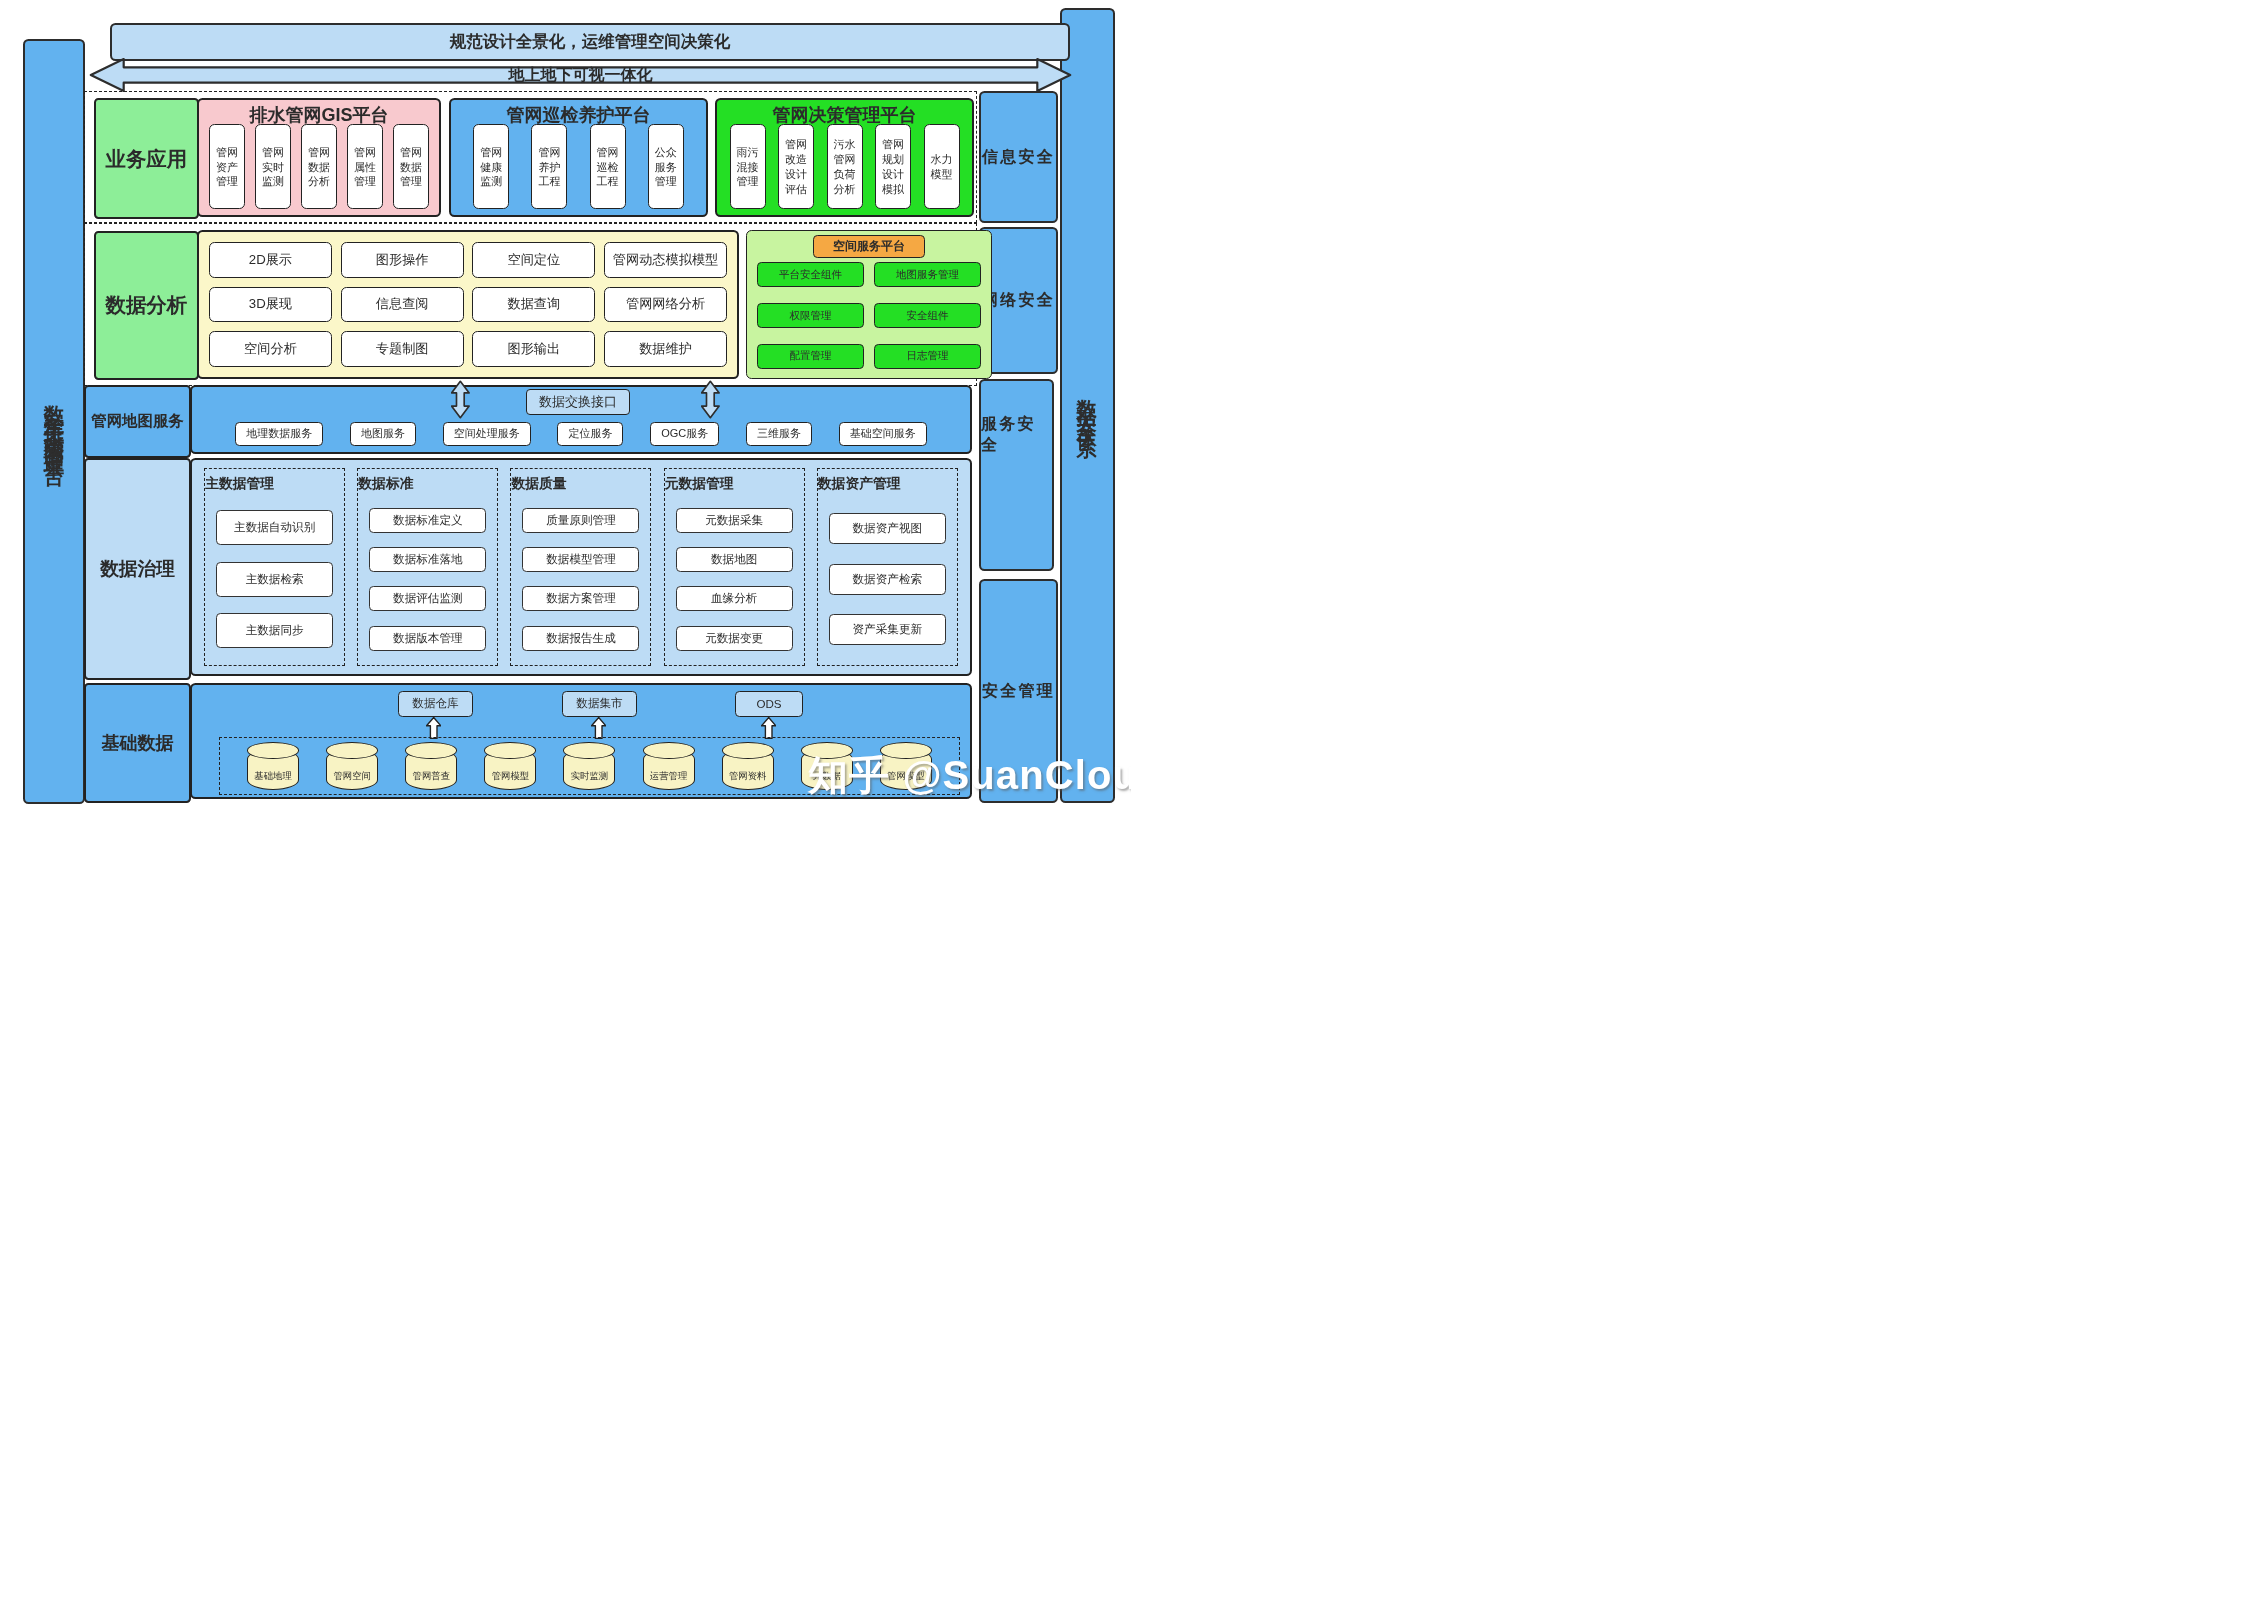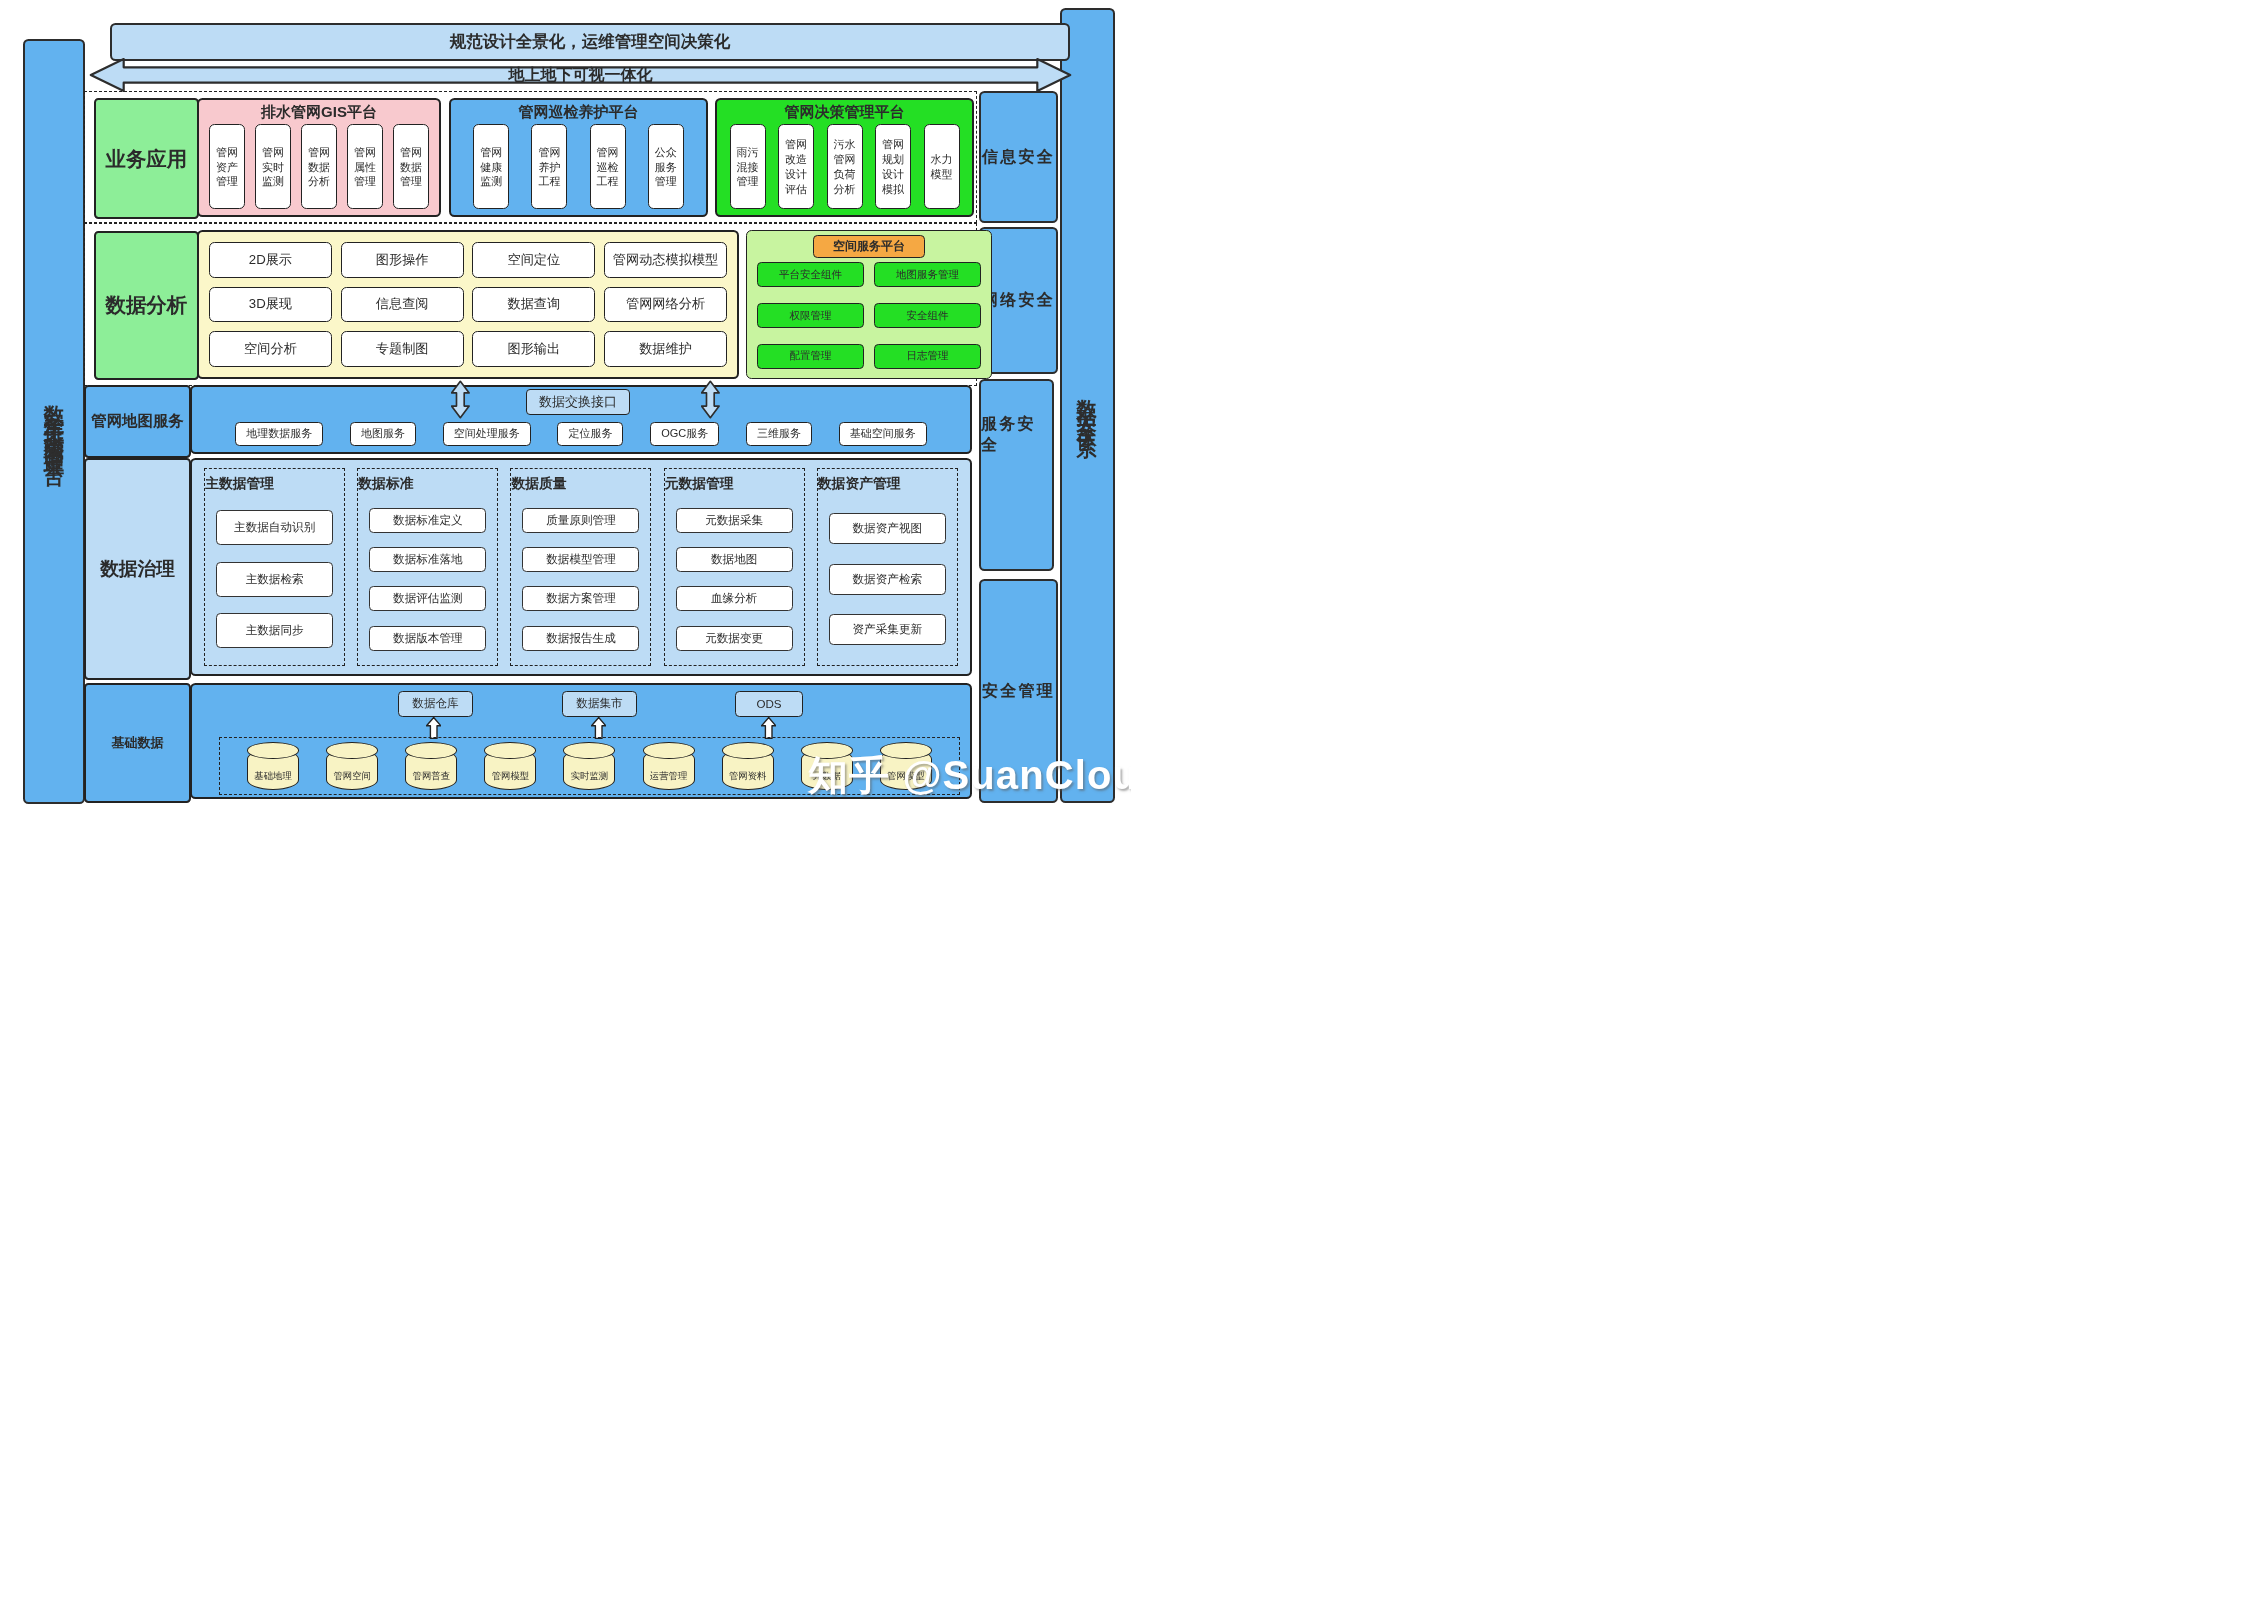--- a/index.html
+++ b/index.html
@@ -43,21 +43,21 @@
   .row2 { top:223px; height:161px; }
 
   .row-label { position:absolute; border:2.2px solid #222; border-radius:4.4px;
                display:flex; align-items:center; justify-content:center; font-weight:700; }
   .row-label.green { background:#8DEE98; font-size:20.4px; }
   .lab-biz { left:8.8px; top:6px; width:101px; height:117px; }
   .lab-ana { left:8.8px; top:6.6px; width:101px; height:145px; }
 
   .platform { position:absolute; top:5.5px; height:119px; border:2.2px solid #222; border-radius:5.5px;
               display:flex; flex-direction:column; box-sizing:border-box; }
-  .platform .ptitle { text-align:center; font-size:15px; font-weight:700; padding-top:3.3px; height:21px; }
+  .platform .ptitle { text-align:center; font-size:18px; font-weight:700; padding-top:3.3px; height:21px; }
   .platform .pitems { flex:1; display:flex; justify-content:space-evenly; align-items:center; padding-bottom:4.4px; }
   .pitem { width:34px; height:83px; background:#fff; border:1.7px solid #222; border-radius:5.5px;
            display:flex; align-items:center; justify-content:center; }
   .pitem span { display:block; width:24px; text-align:center; font-size:11px; line-height:1.35; }
   .platform.pink  { left:112px;  width:244px; background:#F8C9CE; }
   .platform.blue  { left:364px;  width:259px; background:#62B2EF; }
   .platform.green { left:630px; width:259px; background:#24DF24; }
 
   
   .ypanel { position:absolute; left:112px; top:6px; width:542px; height:149px;
@@ -101,21 +101,21 @@
           display:flex; flex-direction:column; align-items:flex-start; padding-top:5.5px; }
   .gcol-title { font-size:13.8px; font-weight:700; height:18.7px; }
   .gcol-items { flex:1; width:100%; display:flex; flex-direction:column; align-items:center;
                 justify-content:space-evenly; }
   .gbox { width:117px; height:25px; background:#fff; border:1.7px solid #333; border-radius:4.4px;
           display:flex; align-items:center; justify-content:center; font-size:11.6px; box-sizing:border-box; }
   .gbox.tall { height:35px; }
   .gbox.med  { height:31px; }
 
   
-  .base-label { left:84px; top:683px; width:103px; height:116px; background:#62B2EF; font-size:13px; }
+  .base-label { left:84px; top:683px; width:103px; height:116px; background:#62B2EF; font-size:18px; }
   .base-main  { position:absolute; left:190px; top:683px; width:782px; height:116px;
                 background:#62B2EF; border:2.2px solid #222; border-radius:5.5px; box-sizing:border-box; }
   .store { position:absolute; top:5.5px; height:24px; background:#BDDCF5; border:1.7px solid #222;
            border-radius:4.4px; display:flex; align-items:center; justify-content:center; font-size:11.6px; }
   .store1 { left:206px; width:73px; } .store2 { left:370px; width:73px; } .store3 { left:543px; width:66px; }
   .up-arrow { position:absolute; top:32px; }
   .ua1 { left:234px; } .ua2 { left:399px; } .ua3 { left:569px; }
   .cyl-dashed { position:absolute; left:27px; top:52px; width:741px; height:58px;
                 border:1.7px dashed #222; box-sizing:border-box;
                 display:flex; justify-content:space-evenly; align-items:center; }

